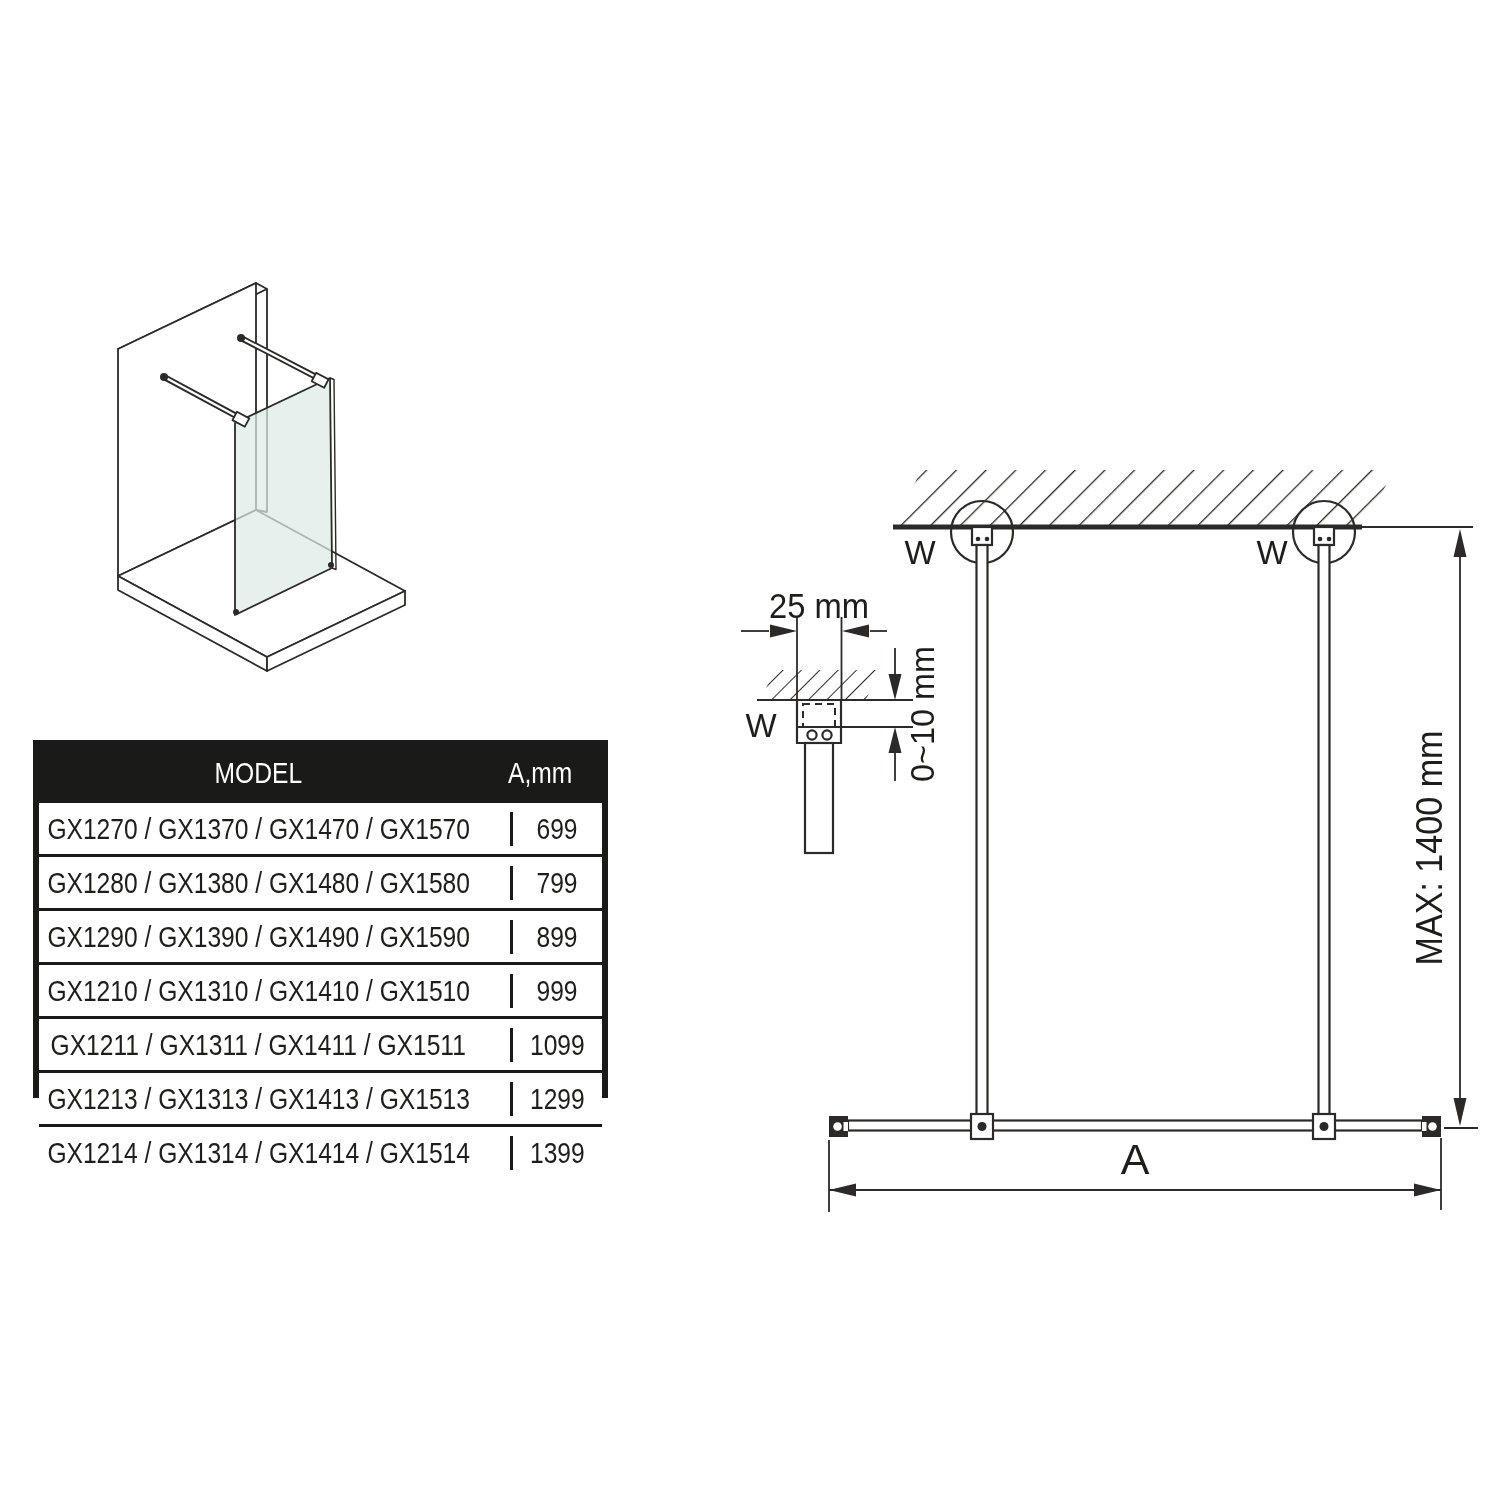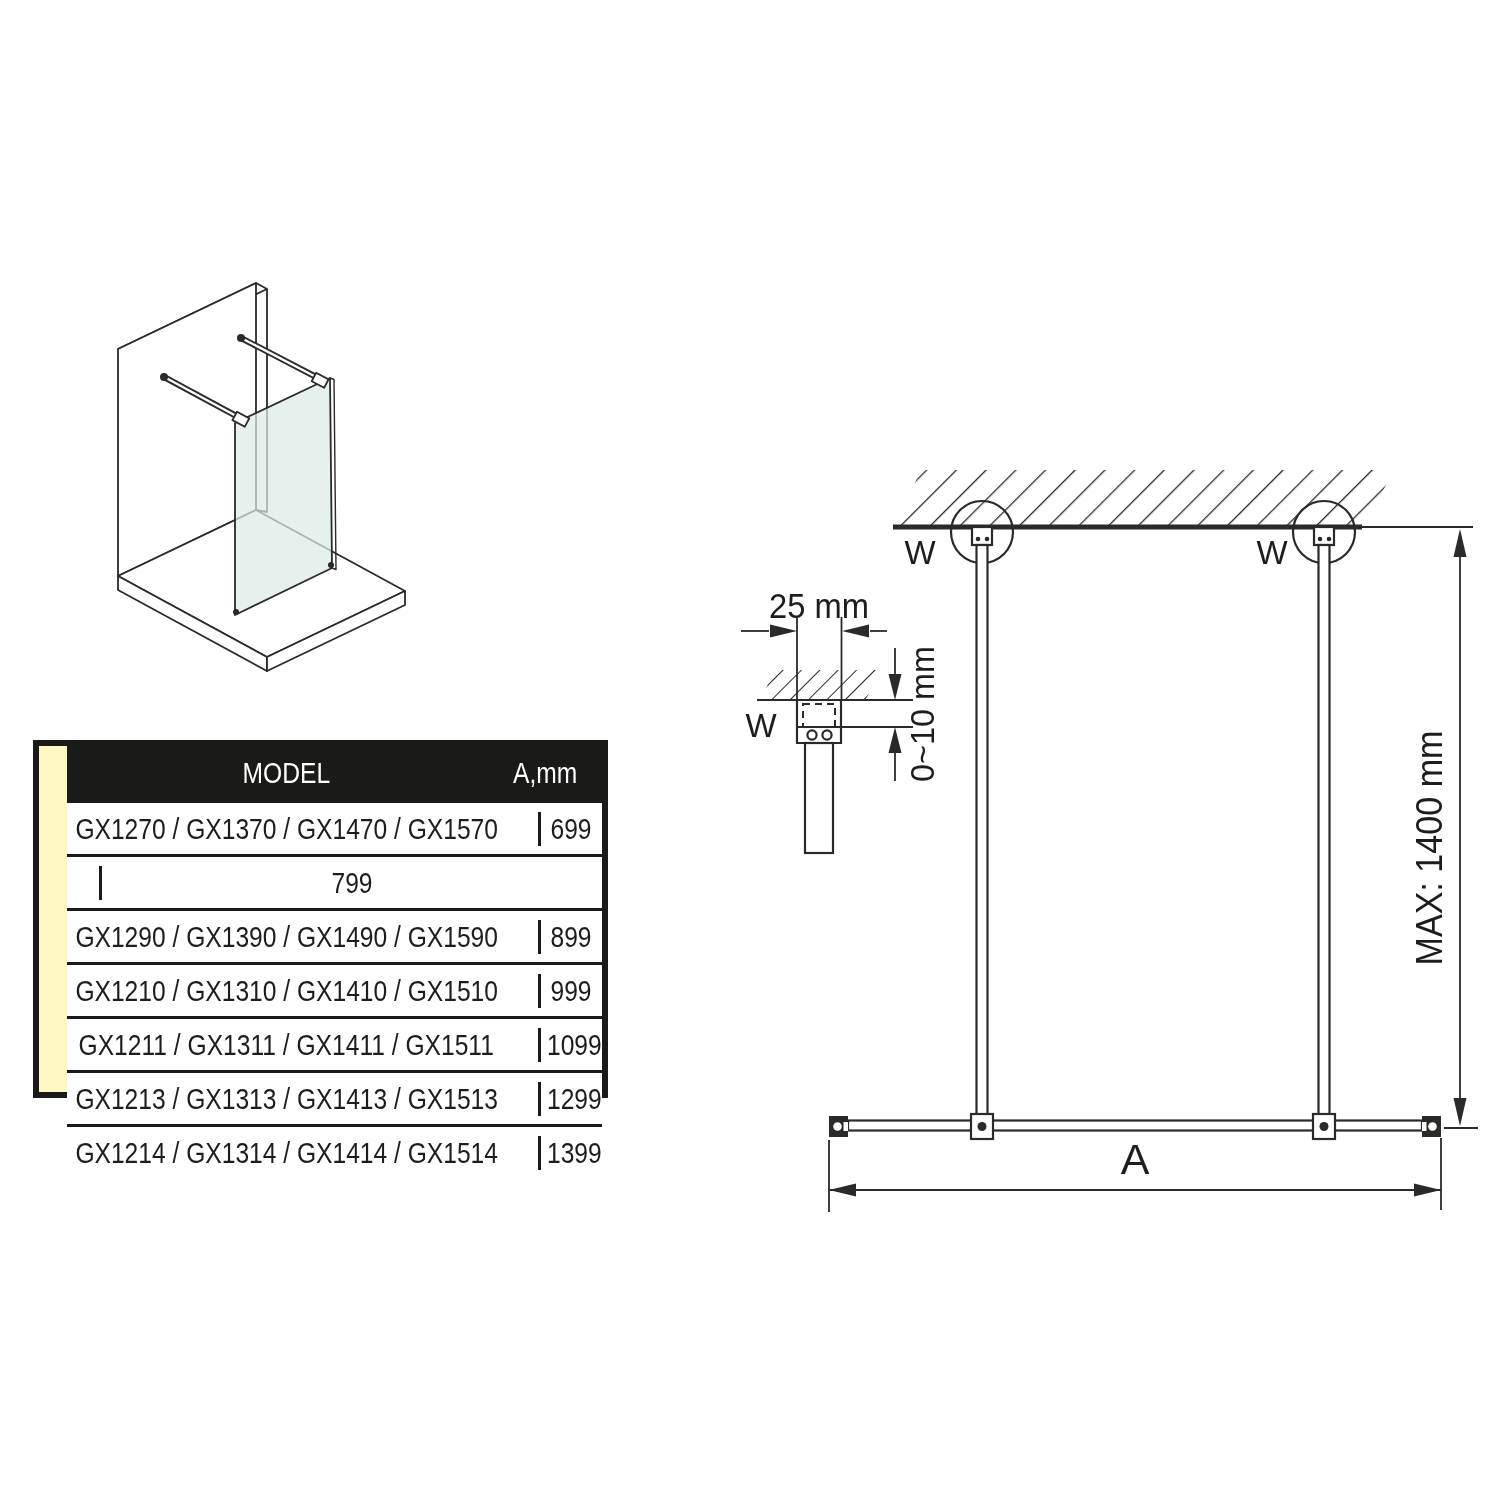--- a/index.html
+++ b/index.html
@@ -2,24 +2,24 @@
 <html><head>
 <meta charset="utf-8">
 <style>
   html,body{margin:0;padding:0;background:#ffffff;}
   .canvas{position:relative;width:1500px;height:1500px;background:#ffffff;overflow:hidden;
           font-family:"Liberation Sans",sans-serif;}
   svg{position:absolute;}
   svg text{font-family:"Liberation Sans",sans-serif;fill:#1d1d1b;}
   
   .tbl{position:absolute;left:33px;top:740px;width:575px;height:358px;
-       border:6px solid #1a1a18;box-sizing:border-box;background:#fef9c3;padding-left:28px;}
+       border:6px solid #1a1a18;box-sizing:border-box;background:#a3a3a3;}
   .thead{display:flex;height:54px;background:#1a1a18;color:#ffffff;align-items:center;}
   .th1{width:439px;text-align:center;}
-  .th2{flex:1;}
+  .th2{flex:1;text-align:center;}
   .trow{display:flex;height:54px;box-sizing:border-box;border-top:3px solid #1a1a18;background:#ffffff;align-items:center;}
   .td1{width:439px;display:flex;align-items:center;justify-content:center;}
   .td2{flex:1;border-left:3px solid #1a1a18;display:flex;align-items:center;justify-content:center;margin-left:32px;}
   .cnd{display:inline-block;transform:scaleX(0.82);white-space:nowrap;
        font-size:30px;color:#1d1d1b;}
   .thead .cnd{color:#ffffff;}
 </style>
 </head>
 <body>
 
@@ -75,20 +75,23 @@
     </div>
     <div class="trow">
       <div class="td1">
           <span class="cnd">GX1270 / GX1370 / GX1470 / GX1570</span>
         </div>
       <div class="td2">
           <span class="cnd">699</span>
         </div>
     </div>
     <div class="trow">
+      <div class="td1">
+          <span class="cnd">GX1280 / GX1380 / GX1480 / GX1580</span>
+        </div>
       <div class="td2">
           <span class="cnd">799</span>
         </div>
     </div>
     <div class="trow">
       <div class="td1">
           <span class="cnd">GX1290 / GX1390 / GX1490 / GX1590</span>
         </div>
       <div class="td2">
           <span class="cnd">899</span>

